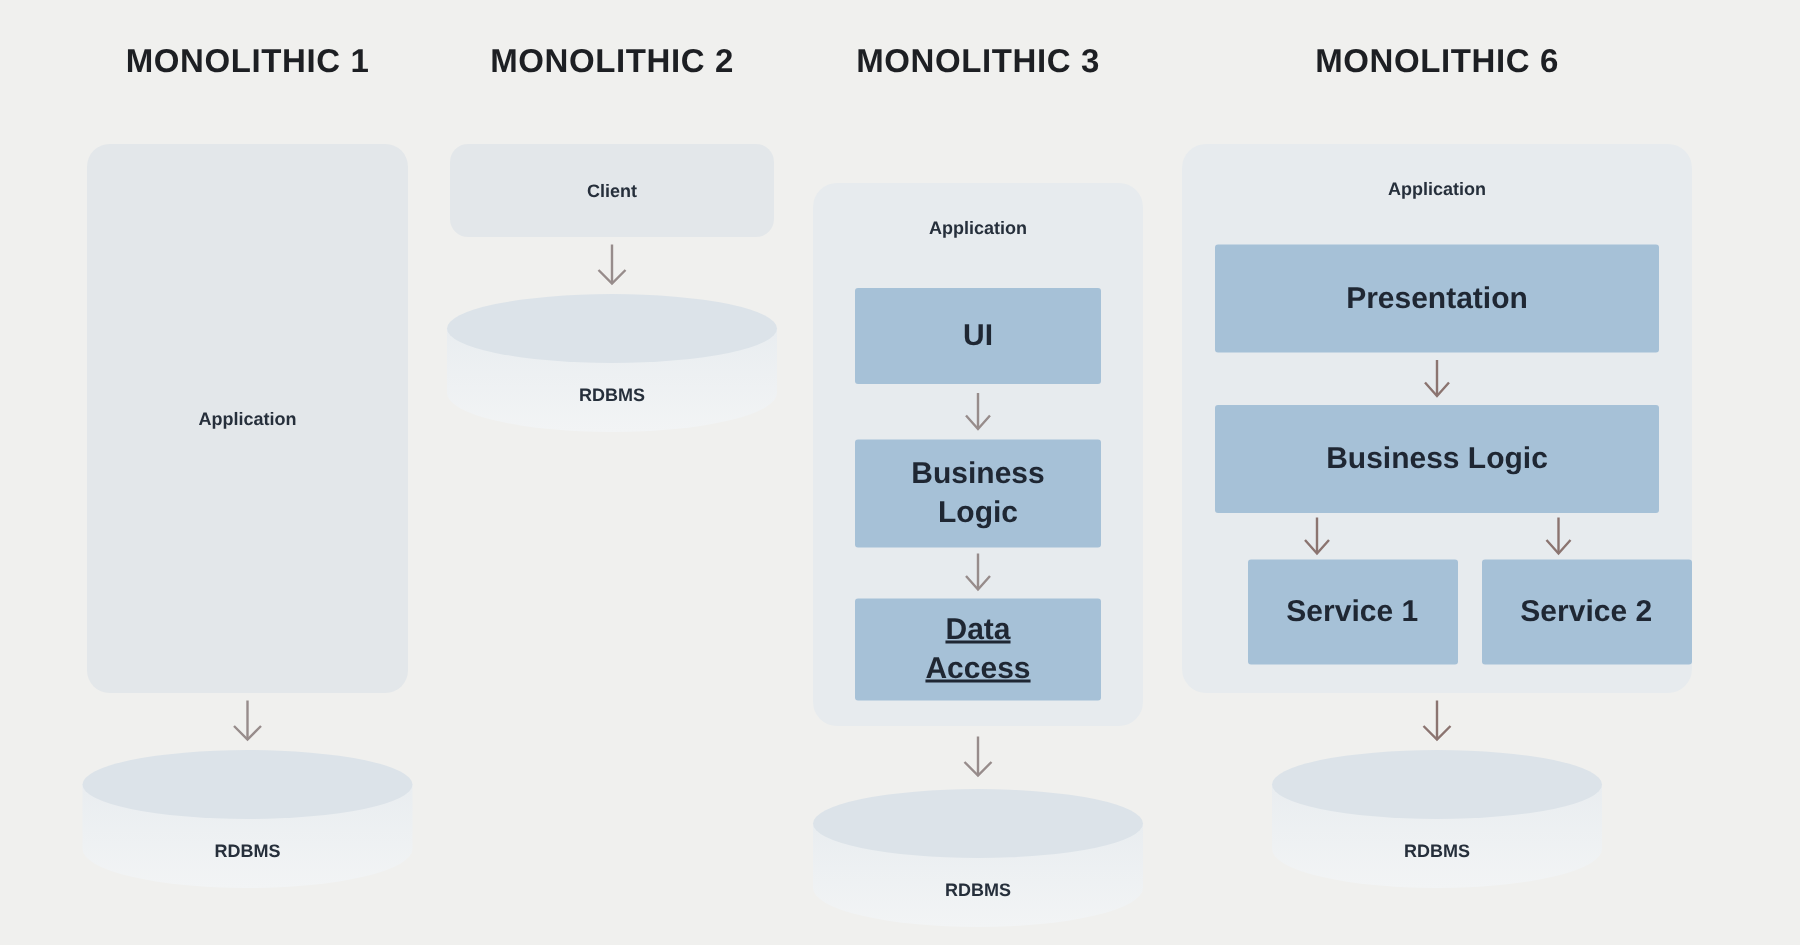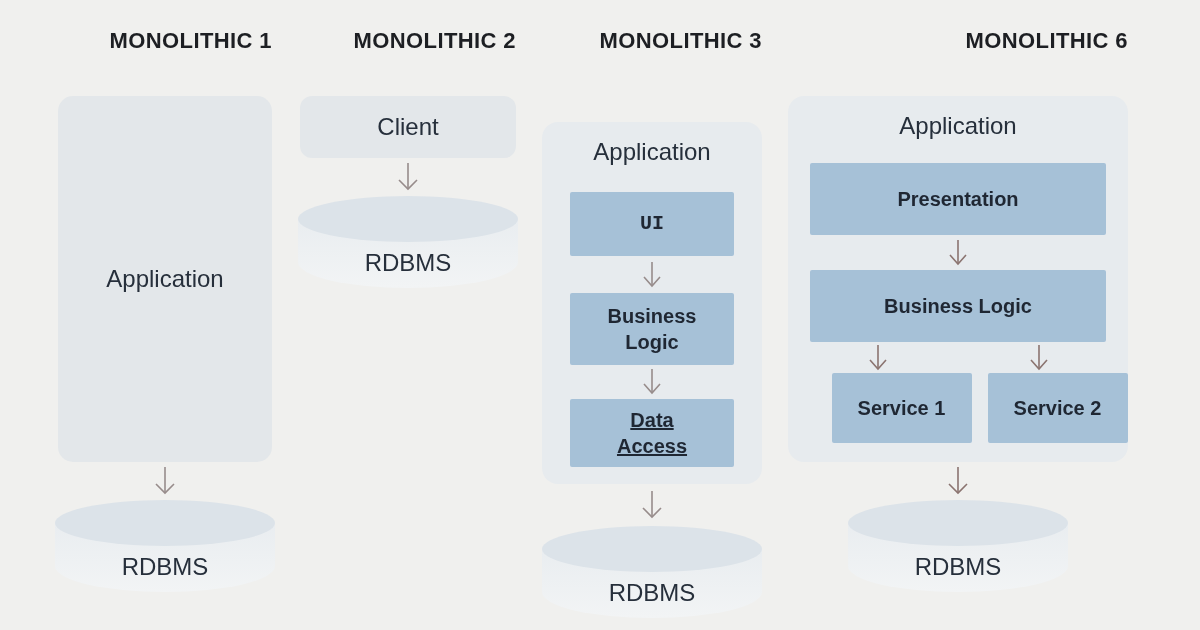--- a/index.html
+++ b/index.html
@@ -7,54 +7,54 @@
     --module-text:#1f2733; --heading:#1d1f23; --label:#262f3b;
     --arrow:#978c8b; --arrow-accent:#8b7470;
     --cyl-top:#dce3e9; --cyl-body-1:#e9edf0; --cyl-body-2:#f2f4f5;
   }
   * { box-sizing:border-box; }
   body { margin:0; font-family:"Liberation Sans", sans-serif; }
   .page {
     width:1200px; height:630px; background:var(--bg);
     display:flex; align-items:flex-start; overflow:hidden;
   }
-  .col { display:flex; flex-direction:column; align-items:flex-end; }
+  .col { display:flex; flex-direction:column; align-items:center; }
   .col1 { width:214px; margin-left:58px; }
   .col2 { width:216px; margin-left:28px; }
   .col3 { width:220px; margin-left:26px;gap:26px; }
   .col4 { width:340px; margin-left:26px; }
   .col-title {
     margin:28px 0 0; height:26px; line-height:26px;
     font-size:22px; font-weight:700; letter-spacing:0.4px; color:var(--heading);
   }
   .content { margin-top:42px; width:100%; display:flex; flex-direction:column; align-items:center; }
   .panel {
     background:var(--panel); display:flex; align-items:center; justify-content:center;
     width:100%;
   }
   .panel-big { height:366px; border-radius:15px; }
   .panel-client { height:62px; border-radius:12px; }
   .panel-server { height:290px; border-radius:14px; margin-top:14px; }
   .panel-label, .container-title, .cyl-label {
-    font-size:24px; font-weight:400; color:var(--label);
+    font-size:12px; font-weight:700; color:var(--label);
   }
   .container {
     background:var(--container); border-radius:16px; width:100%;
     display:flex; flex-direction:column; align-items:center;
   }
   .container.c3 { height:362px; padding:18px 28px 0; }
   .container.c4 { height:366px; padding:18px 22px 0; }
   .container-title { height:24px; line-height:24px; }
   .module {
     width:100%; background:var(--module); border-radius:2px;
     display:flex; align-items:center; justify-content:center; text-align:center;
     font-size:20px; font-weight:700; color:var(--module-text);
     line-height:26px; white-space:pre-line;
   }
-  .m-ui { height:64px; margin-top:28px;font-family:Liberation Mono, monospace; }
+  .m-ui { height:64px; margin-top:28px; }
   .m-bl3 { height:72px; }
   .m-da { height:68px;text-decoration:underline; }
   .m-pres { height:72px; margin-top:25px; }
   .m-bl4 { height:72px; }
   .arrow-row { display:flex; align-items:center; justify-content:center; }
   .ar-37 { height:37px; } .ar-34 { height:34px; } .ar-35 { height:35px; } .ar-31 { height:31px; width:100%; }
   .to-db { height:38px; display:flex; align-items:center; justify-content:center; }
   .to-db.tall { height:42px; }
   .split-arrows { display:flex; width:100%; gap:26px; }
   .split-arrows > div { flex:1; display:flex; align-items:center; justify-content:center; }

